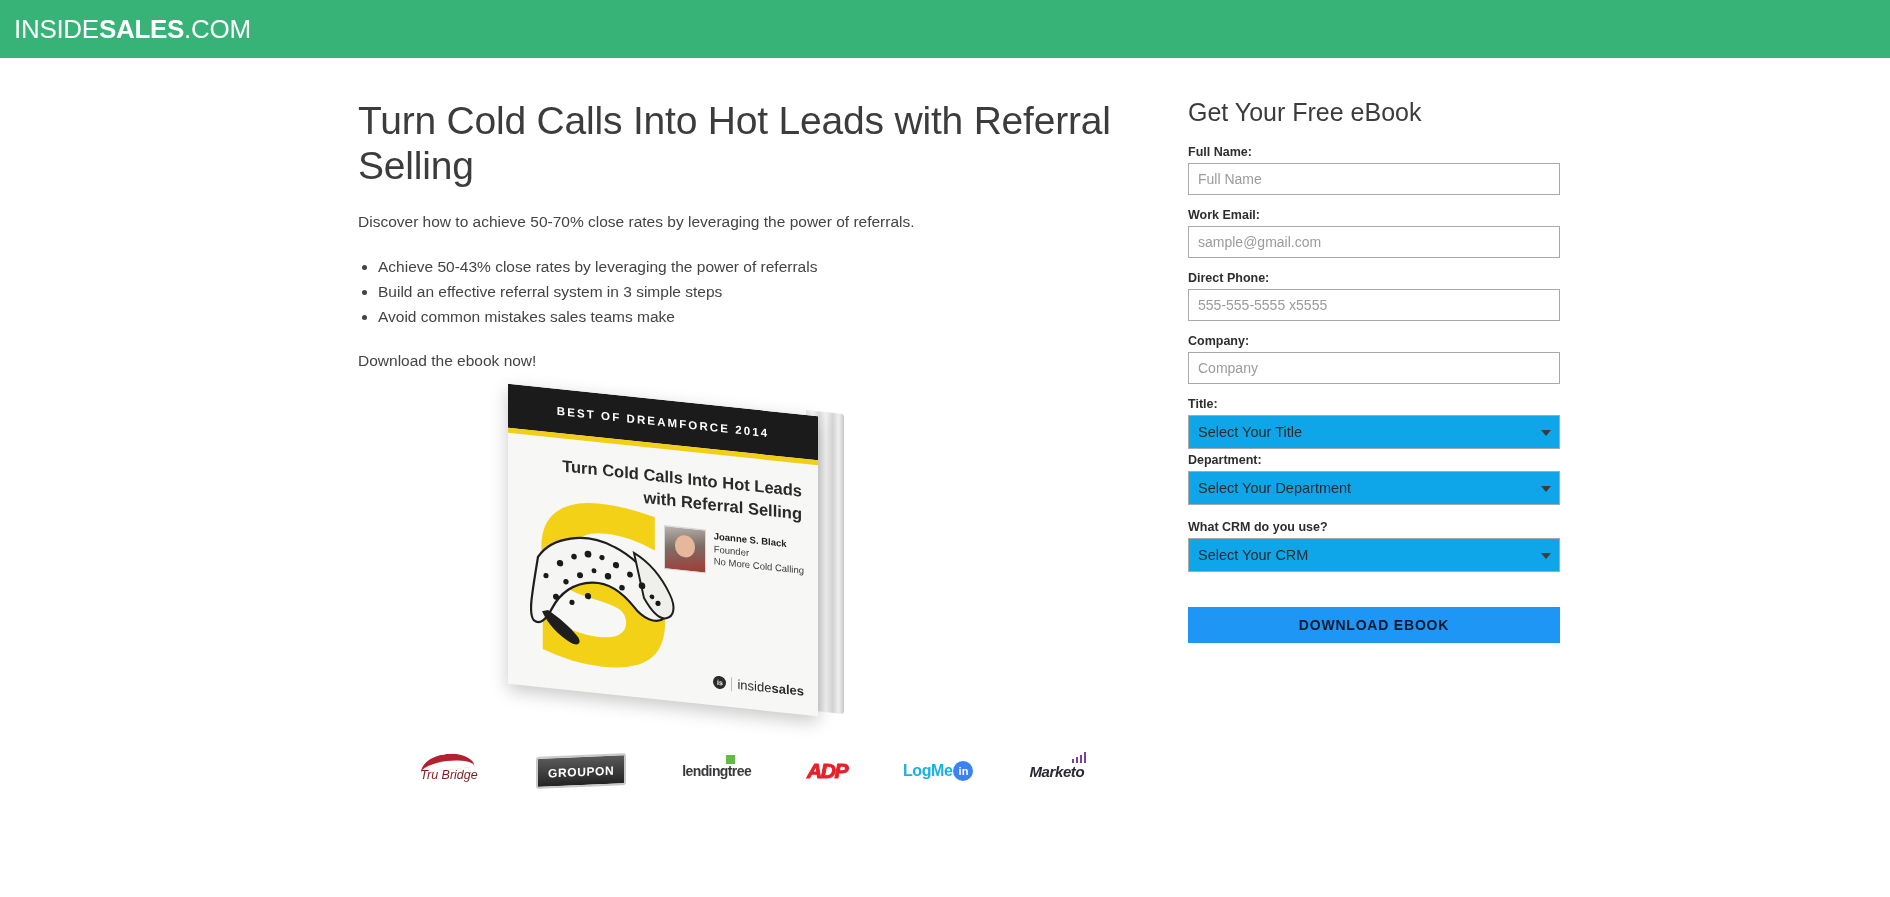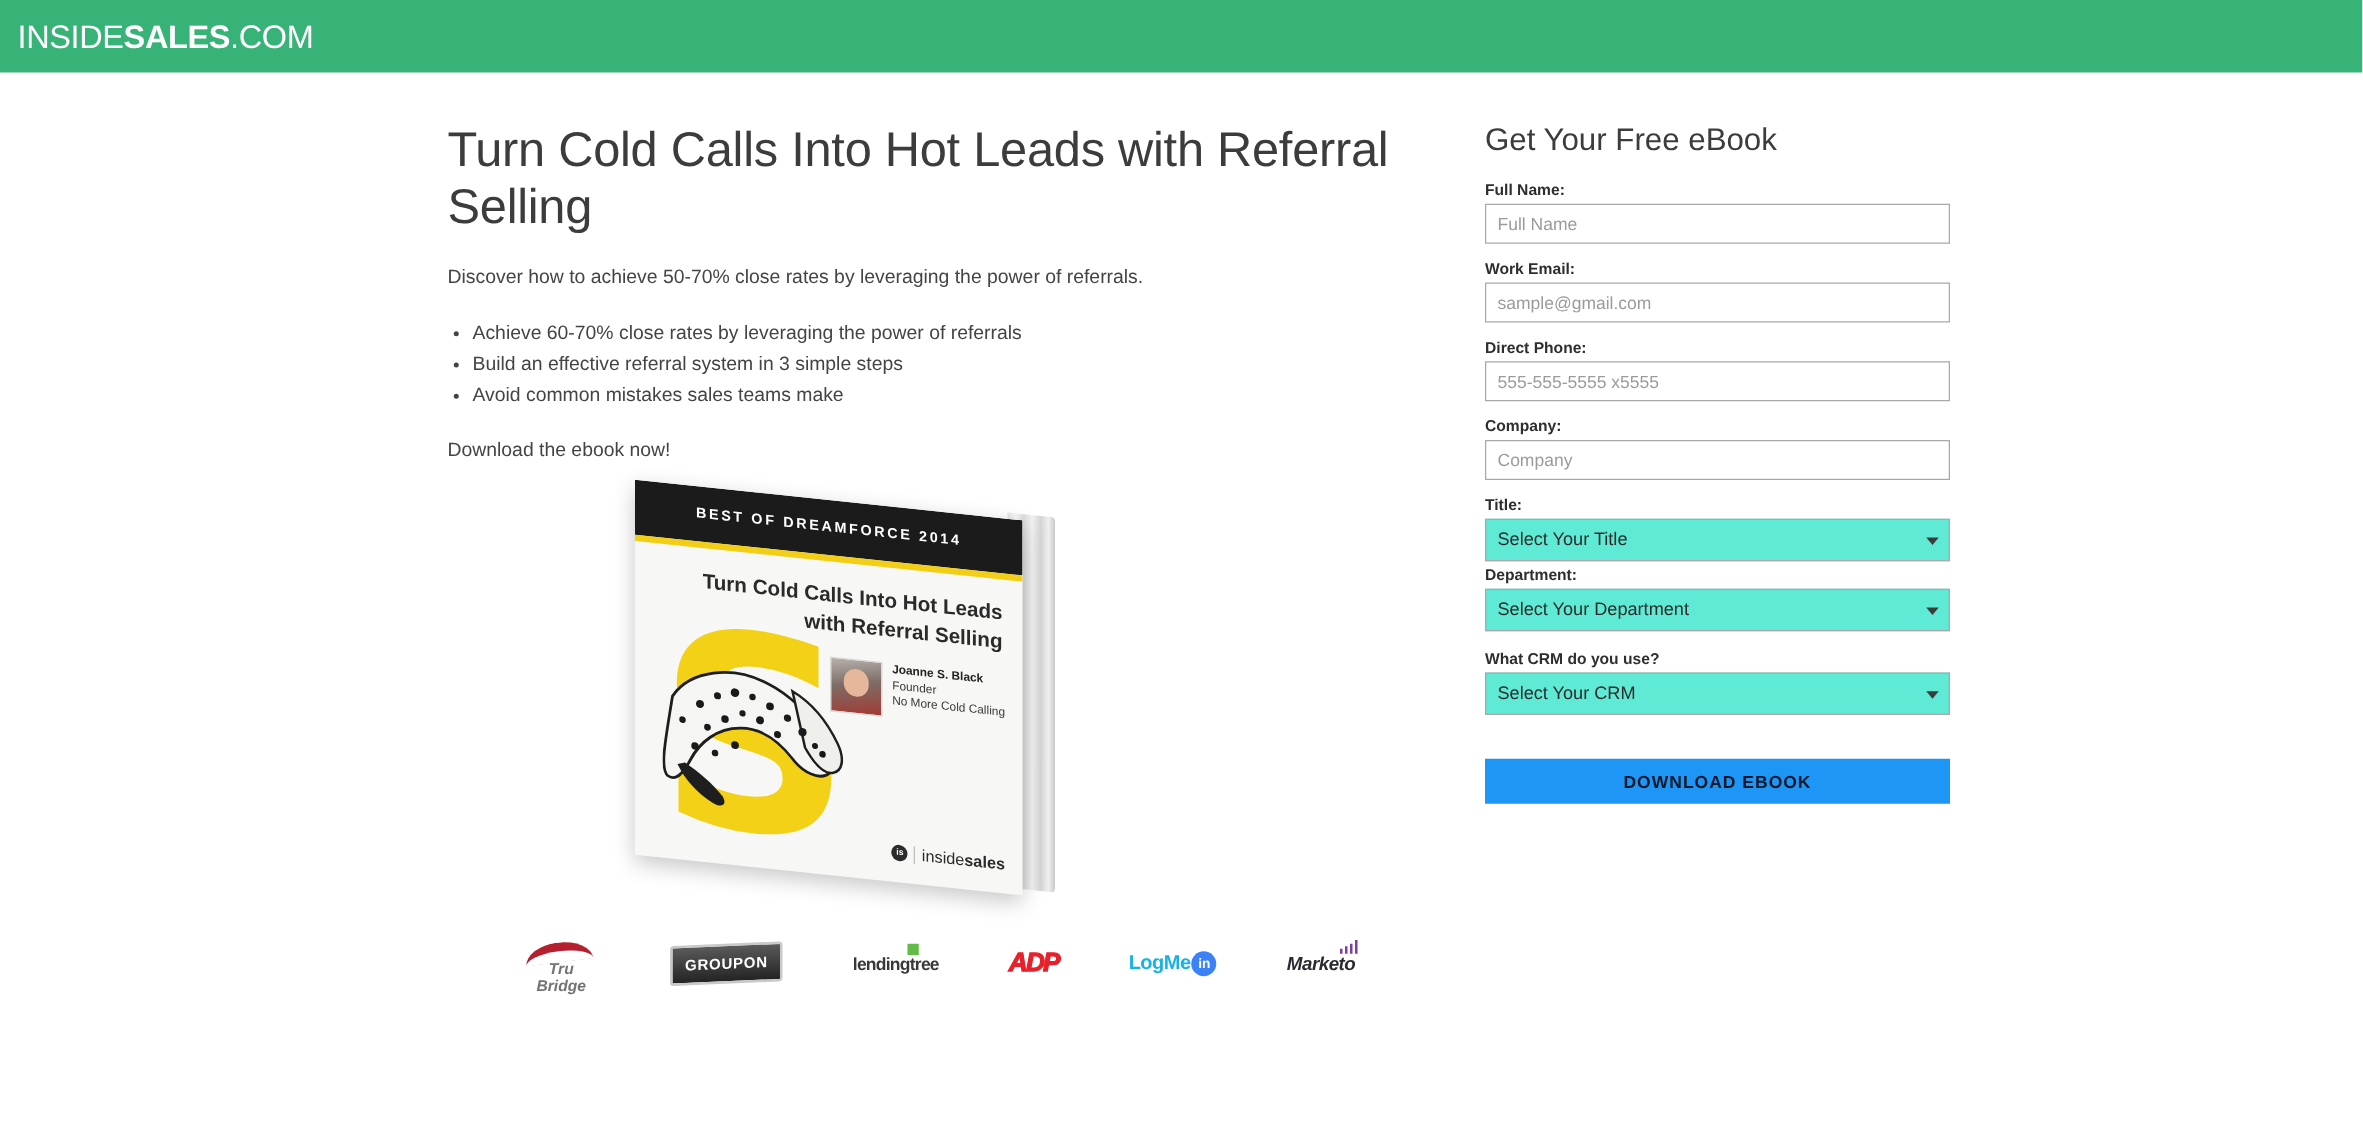--- a/index.html
+++ b/index.html
@@ -187,21 +187,21 @@
   .plogo{ display:flex;align-items:center;justify-content:center;height:40px; }
 
   .tb{ position:relative;width:62px;height:34px; }
   .tb .arc{
     position:absolute;left:2px;top:0;width:54px;height:16px;
     border-top:7px solid #b4202f;border-radius:50%/100% 100% 0 0;
     transform:rotate(-7deg);
   }
   .tb .tbt{
     position:absolute;left:0;top:14px;width:62px;text-align:center;
-    font-size:12.5px;font-weight:700;color:#737373;font-style:italic;
+    font-size:12.5px;font-weight:400;color:#7f1d1d;font-style:italic;
   }
   .gp{
     background:linear-gradient(180deg,#5a5a5a,#232323);
     border:2px solid #c9c9c9;border-radius:3px;
     padding:5px 10px;transform:skewY(-2.5deg);
   }
   .gp span{ color:#fff;font-size:12px;font-weight:700;letter-spacing:.6px; }
   .lt2{ position:relative;display:flex;align-items:flex-start; }
   .lt2 .txt{ font-size:14px;font-weight:700;color:#39383a;letter-spacing:-.6px; }
   .lt2 .sq{
@@ -249,21 +249,21 @@
     font-family:"Liberation Sans", sans-serif;
     border-radius:0;
     outline:none;
   }
   .finput::placeholder{ color:#9b9b9b; }
   .selwrap{ position:relative; }
   .fselect{
     width:100%;
     height:34px;
     border:1px solid #a9a9a9;
-    background:#5eead4;
+    background:#0ea5e9;
     padding:0 26px 0 9px;
     font-size:14.5px;
     color:#2b2b2b;
     font-family:"Liberation Sans", sans-serif;
     border-radius:0;
     outline:none;
     -webkit-appearance:none;
     appearance:none;
   }
   .carat{
@@ -305,21 +305,21 @@
 
 <div id="page-wrap">
 
   <div id="left-col">
 
     <h1 id="headline">Turn Cold Calls Into Hot Leads with Referral Selling</h1>
 
     <p class="para">Discover how to achieve 50-70% close rates by leveraging the power of referrals.</p>
 
     <ul id="bullets">
-      <li>Achieve 60-70% close rates by leveraging the power of referrals</li>
+      <li>Achieve 50-43% close rates by leveraging the power of referrals</li>
       <li>Build an effective referral system in 3 simple steps</li>
       <li>Avoid common mistakes sales teams make</li>
     </ul>
 
     <p class="para">Download the ebook now!</p>
 
     <div id="book-area">
       <div id="book">
         <div id="book-pages"></div>
         <div id="book-cover">

